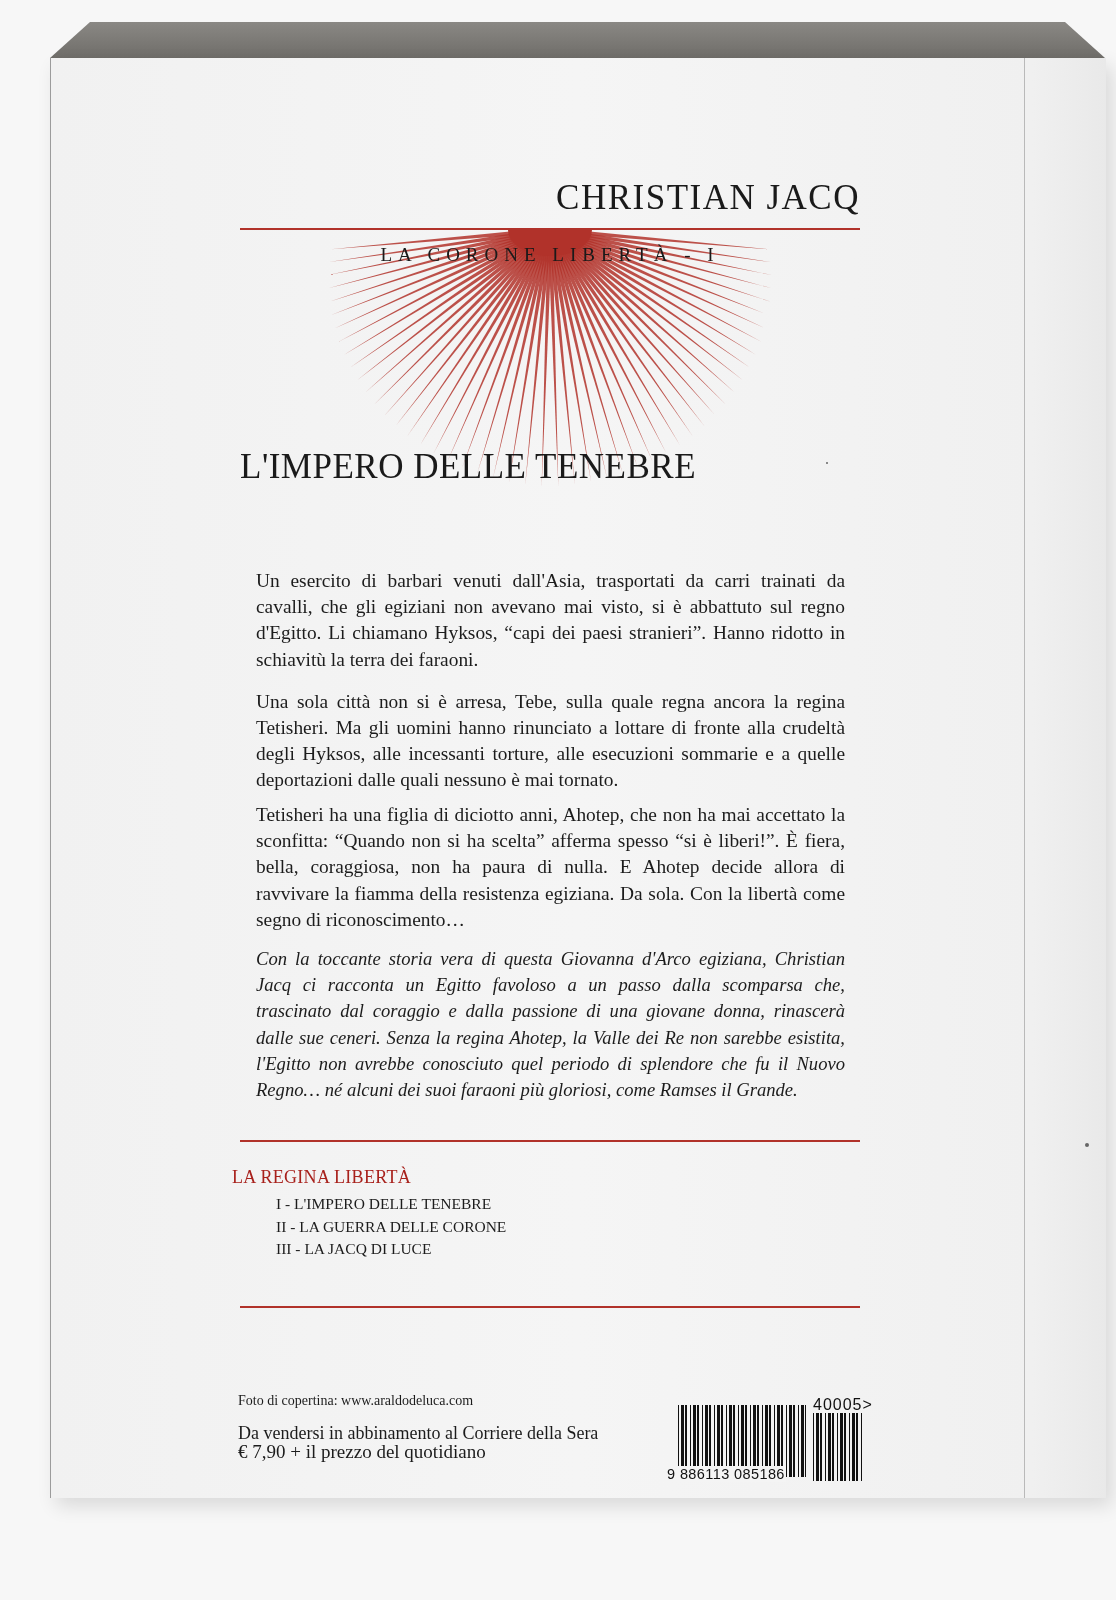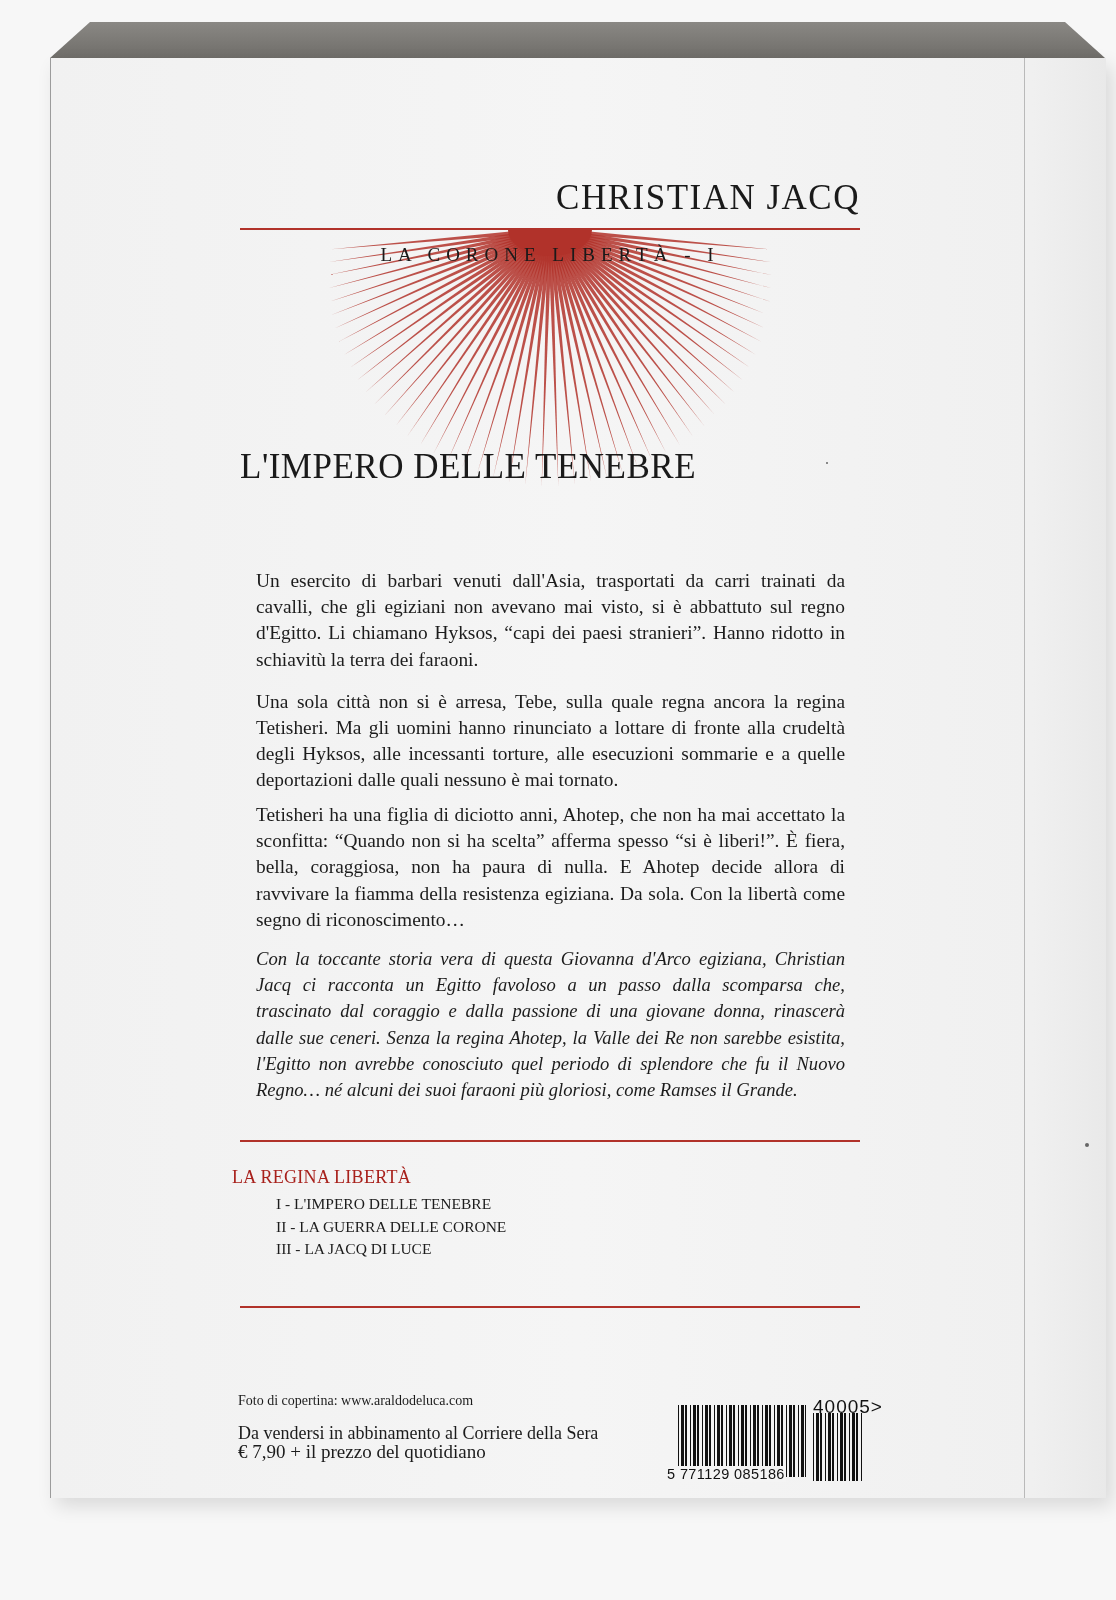--- a/index.html
+++ b/index.html
@@ -66,21 +66,21 @@
   .barcode { position:absolute; left:678px; top:1405px; }
   .barcode-number {
     position:absolute; left:666px; top:1466px;
     font-family:"Liberation Sans","DejaVu Sans",sans-serif;
     font-size:14.5px; letter-spacing:0.4px; color:#111;
     background:#f4f4f4; padding:0 1px;
   }
   .addon-number {
     position:absolute; left:813px; top:1396px;
     font-family:"Liberation Sans","DejaVu Sans",sans-serif;
-    font-size:19px; letter-spacing:1px; color:#111;
+    font-size:16px; letter-spacing:1px; color:#111;
   }
   .addon-barcode { position:absolute; left:813px; top:1413px; }
   .spine-mark {
     position:absolute; left:1085px; top:1143px; width:4px; height:4px;
     background:#666; border-radius:50%;
   }
   .title-dot {
     position:absolute; left:826px; top:462px; width:2px; height:2px;
     background:#666; border-radius:50%;
   }
@@ -211,21 +211,21 @@
     <rect x="96" y="0" width="1" height="72" fill="#111"></rect>
     <rect x="99" y="0" width="3" height="72" fill="#111"></rect>
     <rect x="103" y="0" width="2" height="72" fill="#111"></rect>
     <rect x="108" y="0" width="1" height="72" fill="#111"></rect>
     <rect x="111" y="0" width="3" height="72" fill="#111"></rect>
     <rect x="115" y="0" width="2" height="72" fill="#111"></rect>
     <rect x="120" y="0" width="1" height="72" fill="#111"></rect>
     <rect x="123" y="0" width="3" height="72" fill="#111"></rect>
     <rect x="127" y="0" width="2" height="72" fill="#111"></rect>
   </svg>
-<div class="barcode-number">5 771129 085186</div>
+<div class="barcode-number">9 886113 085186</div>
 <div class="addon-number">40005&gt;</div>
 <svg class="addon-barcode" id="barcode-addon" width="50" height="68">
     <rect x="0" y="0" width="1" height="68" fill="#111"></rect>
     <rect x="3" y="0" width="3" height="68" fill="#111"></rect>
     <rect x="7" y="0" width="2" height="68" fill="#111"></rect>
     <rect x="12" y="0" width="1" height="68" fill="#111"></rect>
     <rect x="15" y="0" width="3" height="68" fill="#111"></rect>
     <rect x="19" y="0" width="2" height="68" fill="#111"></rect>
     <rect x="24" y="0" width="1" height="68" fill="#111"></rect>
     <rect x="27" y="0" width="3" height="68" fill="#111"></rect>

